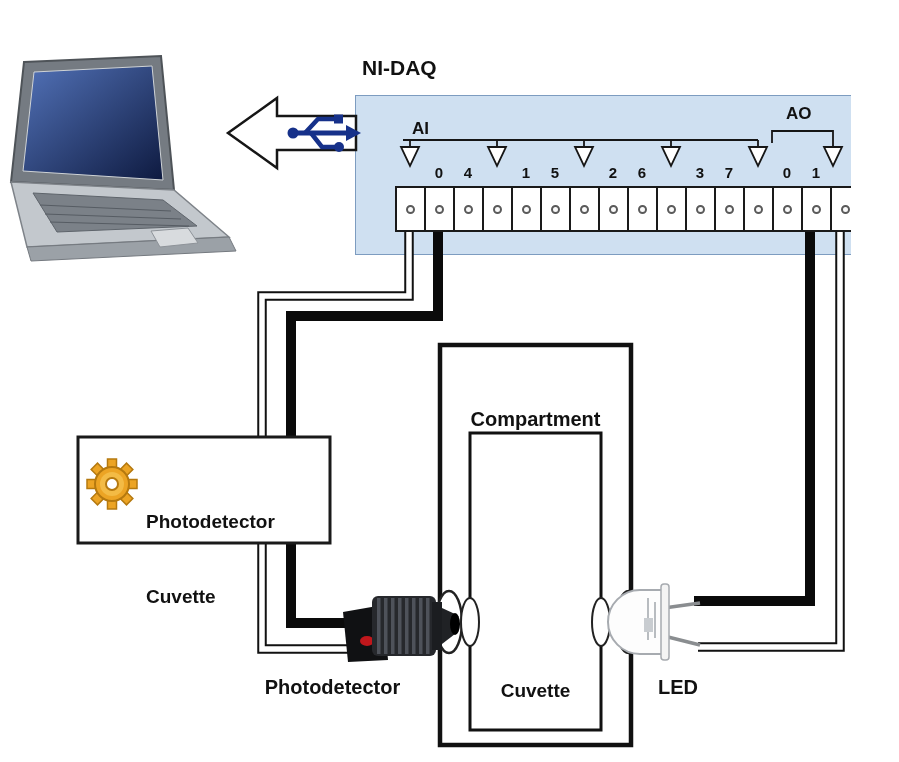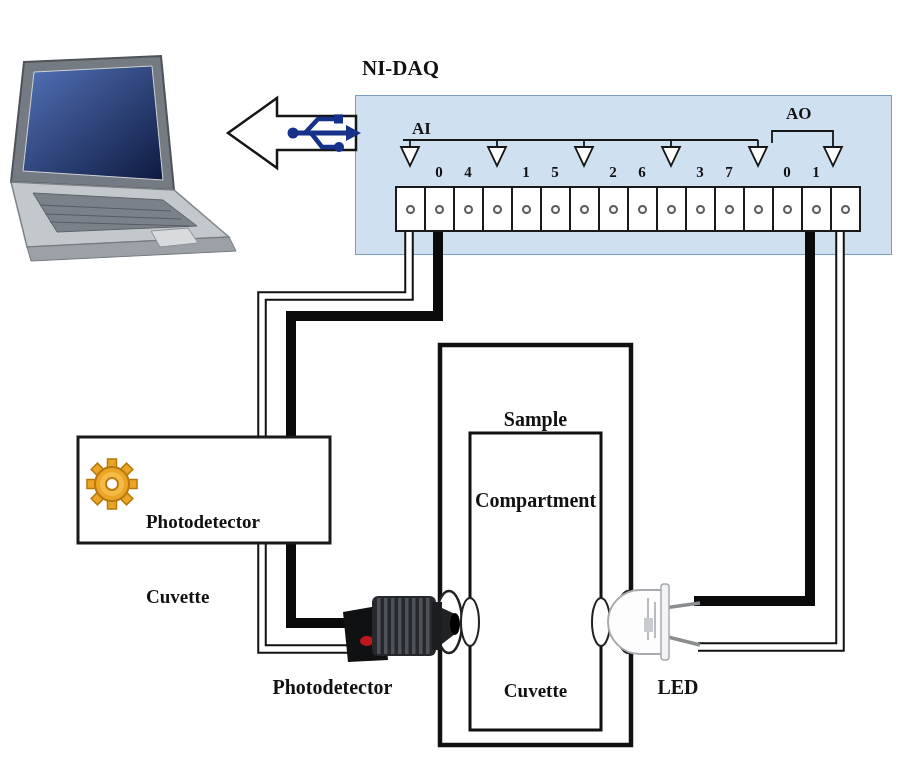--- a/index.html
+++ b/index.html
@@ -1,18 +1,18 @@
 <!DOCTYPE html>
 <html><head>
 <meta charset="utf-8">
 <style>
   html,body{margin:0;padding:0;background:#fff;}
   .canvas{
     position:relative;width:851px;height:762px;background:#ffffff;
-    font-family:Liberation Serif, serif;overflow:hidden;padding-left:48px;
+    font-family:Liberation Sans, sans-serif;overflow:hidden;
   }
   .daqbox{
     position:absolute;left:355px;top:95px;width:537px;height:160px;
     background:#cfe0f1;border:1px solid #7d9cc0;box-sizing:border-box;z-index:0;
   }
   #overlay{position:absolute;left:0;top:0;z-index:1;}
   .strip{
     position:absolute;left:395px;top:186px;width:466px;height:46px;
     display:flex;border:2px solid #1a1a1a;background:#fff;z-index:2;box-sizing:border-box;
   }
@@ -222,21 +222,20 @@
   <div class="lbl num" style="left:718px;">7</div>
   <div class="lbl num" style="left:776px;">0</div>
   <div class="lbl num" style="left:805px;">1</div>
 
   <div class="lbl circuit-text" style="left:146px;top:459px;">
     <div>Photodetector</div>
     <div>Cuvette</div>
   </div>
 
   <div class="lbl comp-text" style="left:440px;top:352px;width:191px;">
-    <div>Sample</div>
     <div>Compartment</div>
   </div>
 
   <div class="lbl cuv-text" style="left:470px;top:680px;width:131px;">Cuvette</div>
 
   <div class="lbl dev-text" style="left:235px;top:676px;width:195px;">Photodetector</div>
   <div class="lbl dev-text" style="left:638px;top:676px;width:80px;">LED</div>
 
 </div>
 

